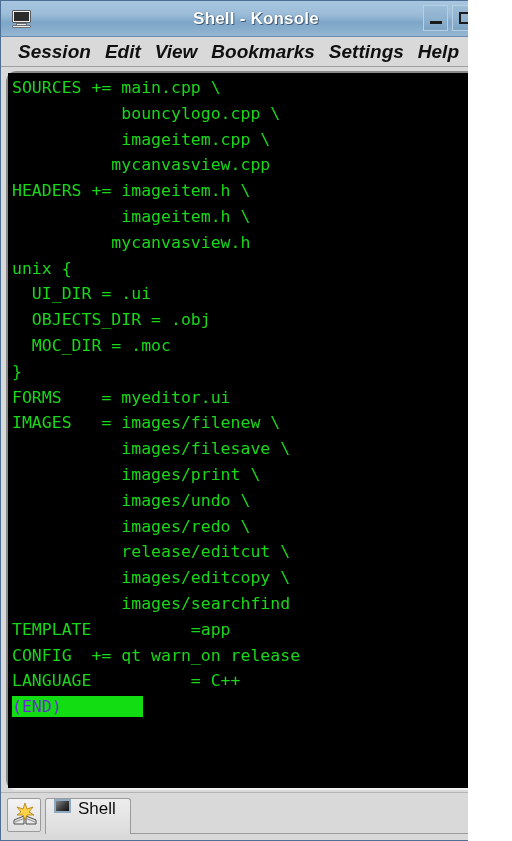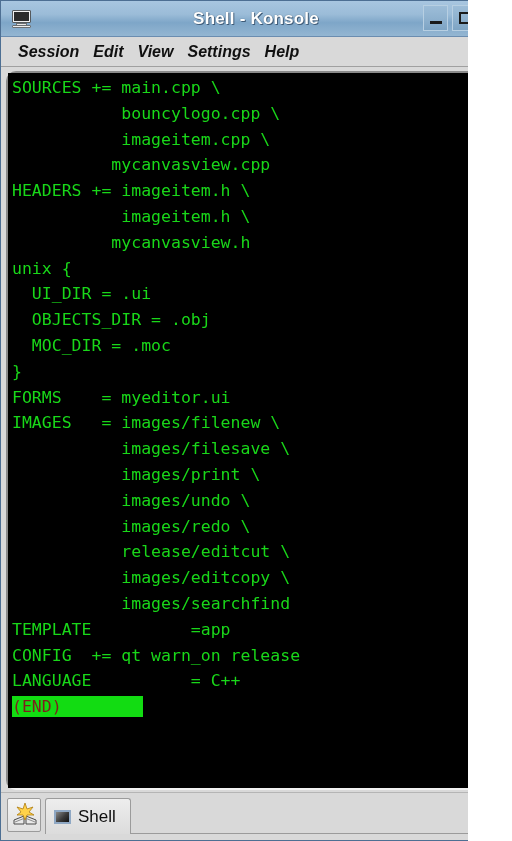--- a/index.html
+++ b/index.html
@@ -145,21 +145,21 @@
     flex: 0 0 30px;
     height: 30px;
     background: #d9d9d9;
     border-bottom: 1px solid #a0a0a0;
     display: flex;
     align-items: center;
     padding-left: 10px;
     box-sizing: border-box;
   }
   .menu-item {
-    font-size: 16px;
+    font-size: 19px;
     font-weight: bold;
     font-style: italic;
     color: #101010;
     padding: 0 7px;
     cursor: default;
     white-space: nowrap;
   }
 
   
   .term-wrap {
@@ -192,21 +192,21 @@
   .term-line {
     font-family: "DejaVu Sans Mono", "Liberation Mono", monospace;
     font-size: 16.5px;
     line-height: 25.8px;
     color: #19d719;
     white-space: pre;
     letter-spacing: 0px;
   }
   .term-line .inv {
     background: #12dc12;
-    color: #7f1d1d;
+    color: #6d28d9;
     padding: 1px 2px 1px 0;
   }
 
   
   .scrollbar {
     flex: 0 0 17px;
     width: 17px;
     background: #cfcfcf;
     border-left: 1px solid #a8a8a8;
     display: flex;
@@ -297,21 +297,21 @@
   .booksvg { position: absolute; left: 4px; top: 3px; }
   .tab {
     height: 36px;
     margin-left: 4px;
     padding: 0 14px 0 8px;
     background: linear-gradient(to bottom, #ededed, #dcdcdc);
     border: 1px solid #9b9b9b;
     border-bottom: none;
     border-radius: 3px 3px 0 0;
     display: flex;
-    align-items: center;
+    align-items: flex-start;
     gap: 7px;
     box-sizing: border-box;
     cursor: pointer;
   }
   .tab-icon {
     width: 17px;
     height: 14px;
     background: linear-gradient(135deg, #888 0%, #3a3a3a 55%, #111 100%);
     border: 2px solid #8fa8c4;
     box-sizing: border-box;
@@ -351,20 +351,21 @@
         <div class="win-btn">
           <span class="glyph-close">✕</span>
         </div>
       </div>
     </div>
 
     <div class="menubar">
       <div class="menu-item">Session</div>
       <div class="menu-item">Edit</div>
       <div class="menu-item">View</div>
+      <div class="menu-item">Bookmarks</div>
       <div class="menu-item">Settings</div>
       <div class="menu-item">Help</div>
     </div>
 
     <div class="term-wrap">
       <div class="term-sunken">
         <div class="term-screen" id="term-screen">
             <div class="term-line">SOURCES += main.cpp \</div>
             <div class="term-line">           bouncylogo.cpp \</div>
             <div class="term-line">           imageitem.cpp \</div>

